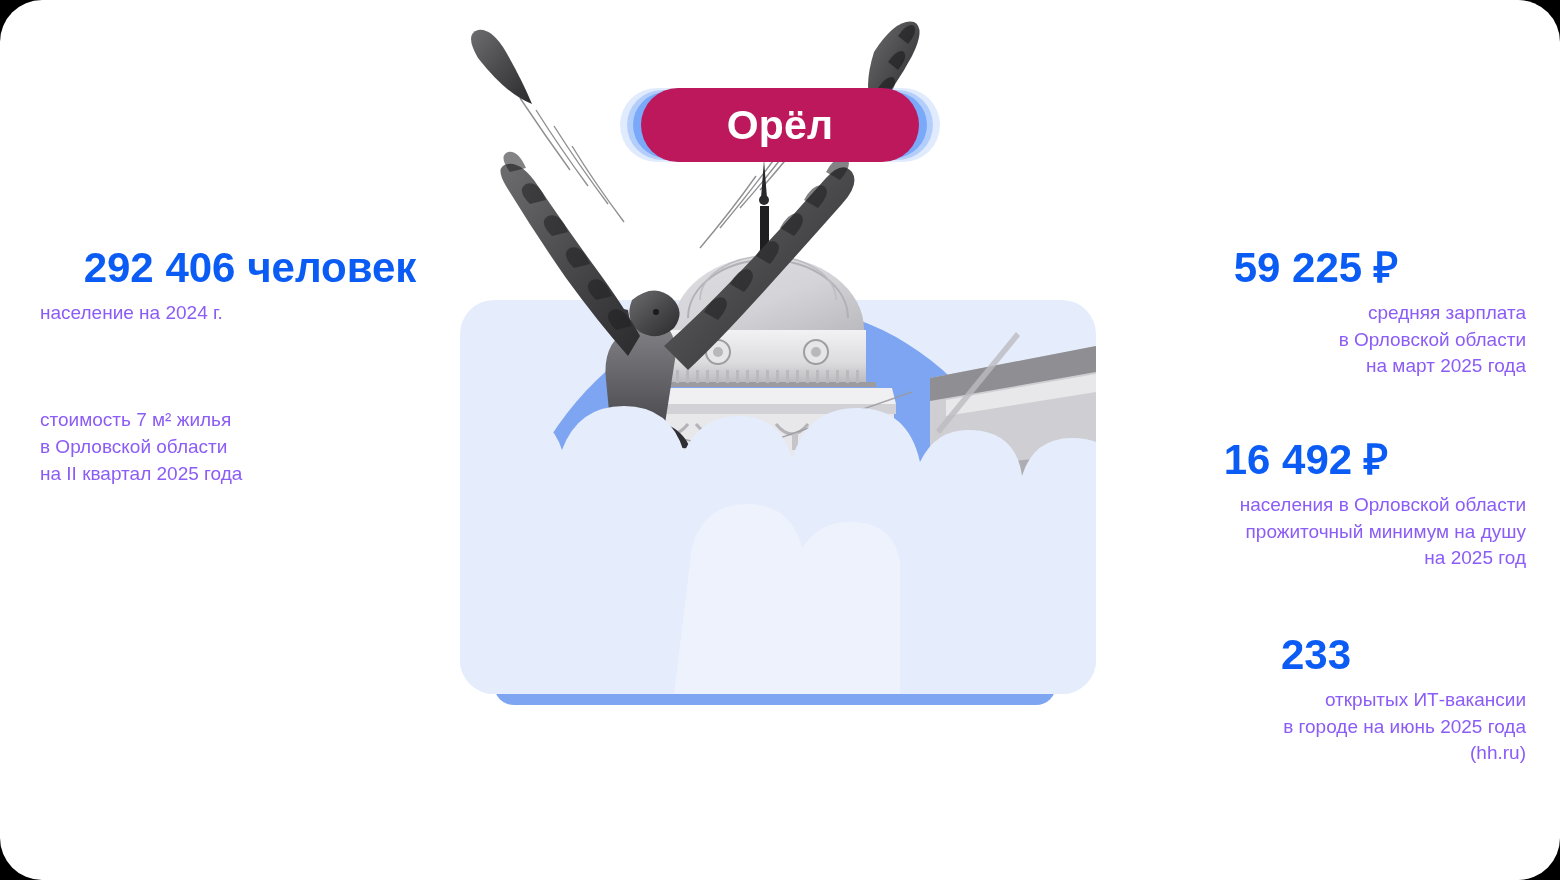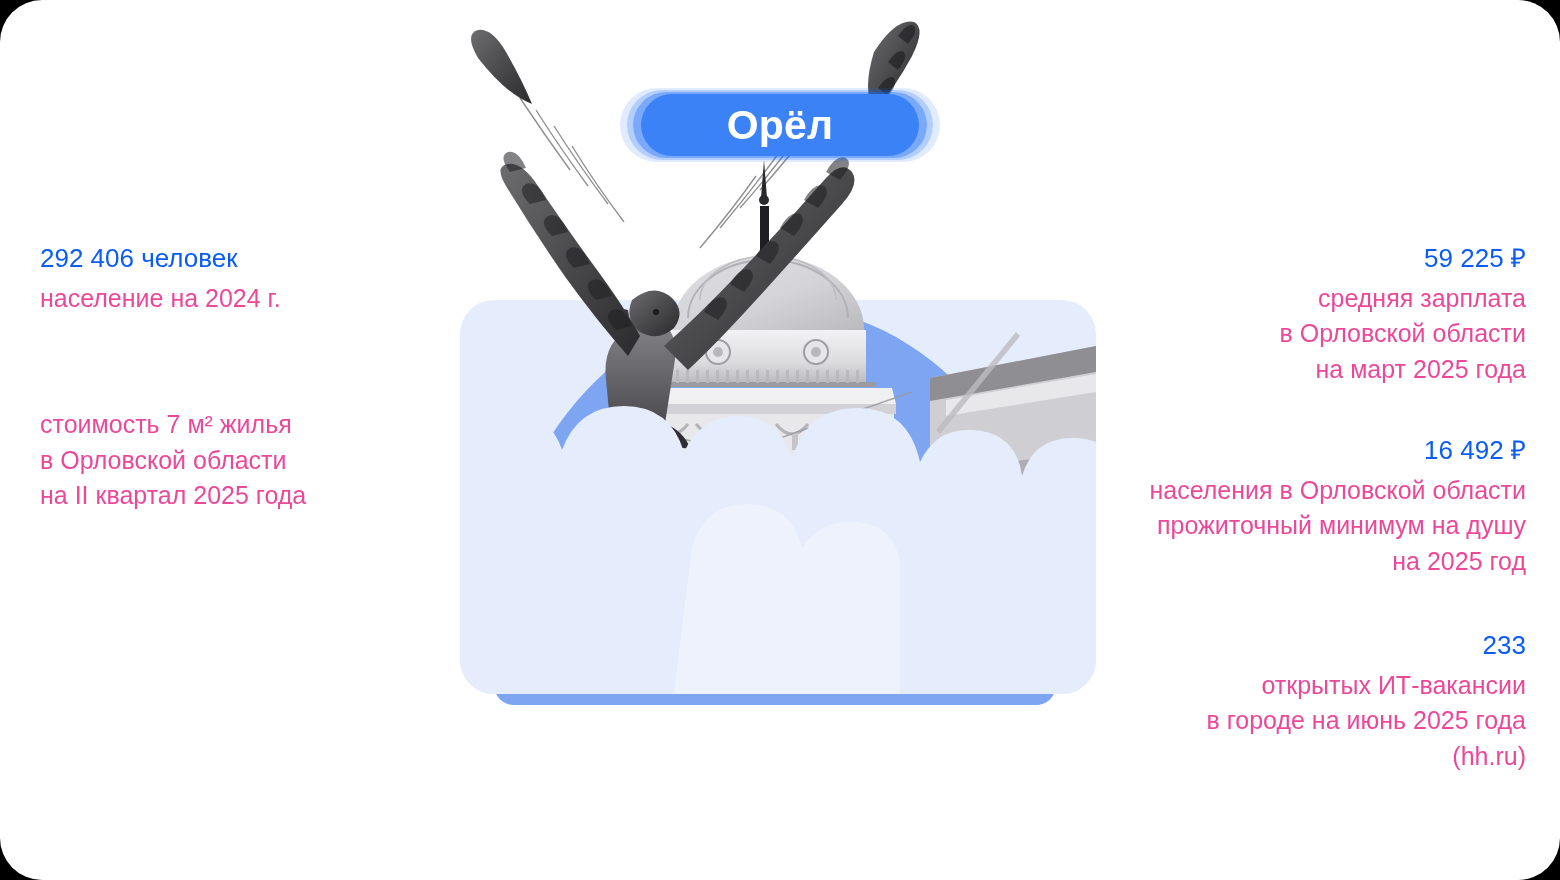--- a/index.html
+++ b/index.html
@@ -92,23 +92,23 @@
   }
   .halo.h3 { width: 320px; height: 74px; opacity: 0.13; }
   .halo.h2 { width: 306px; height: 70px; opacity: 0.22; }
   .halo.h1 { width: 294px; height: 66px; opacity: 0.36; }
   #badge {
     position: absolute;
     top: 50%;
     left: 50%;
     transform: translate(-50%, -50%);
     width: 278px;
-    height: 62px;
+    height: 74px;
     border-radius: 999px;
-    background: #3b82f6;
+    background: #be185d;
     display: flex;
     align-items: center;
     justify-content: center;
   }
   #badge-label {
     color: #ffffff;
     font-size: 41px;
     font-weight: 700;
     letter-spacing: 0.2px;
     line-height: 1;
@@ -122,28 +122,29 @@
   }
   #col-left  { left: 40px;  text-align: left;  }
   #col-right { right: 34px; text-align: right; }
 
   .stat { position: absolute; width: 420px; }
   #col-left  .stat { left: 0; }
   #col-right .stat { right: 0; }
 
   .stat-value {
     color: #0a5cf5;
-    font-size: 26px;
-    font-weight: 400;
+    font-size: 42px;
+    font-weight: 700;
     line-height: 1.18;
     white-space: nowrap;
+    text-align: center;
   }
   .stat-desc {
-    color: #ec4899;
-    font-size: 25px;
+    color: #8b5cf6;
+    font-size: 19px;
     font-weight: 400;
     line-height: 1.42;
     margin-top: 7px;
   }
   .stat-desc div { white-space: nowrap; }
 
   
   #stat-l1 { top: 243px; }
   #stat-l2 { top: 400px; }
   #stat-l3 { top: 628px; }

